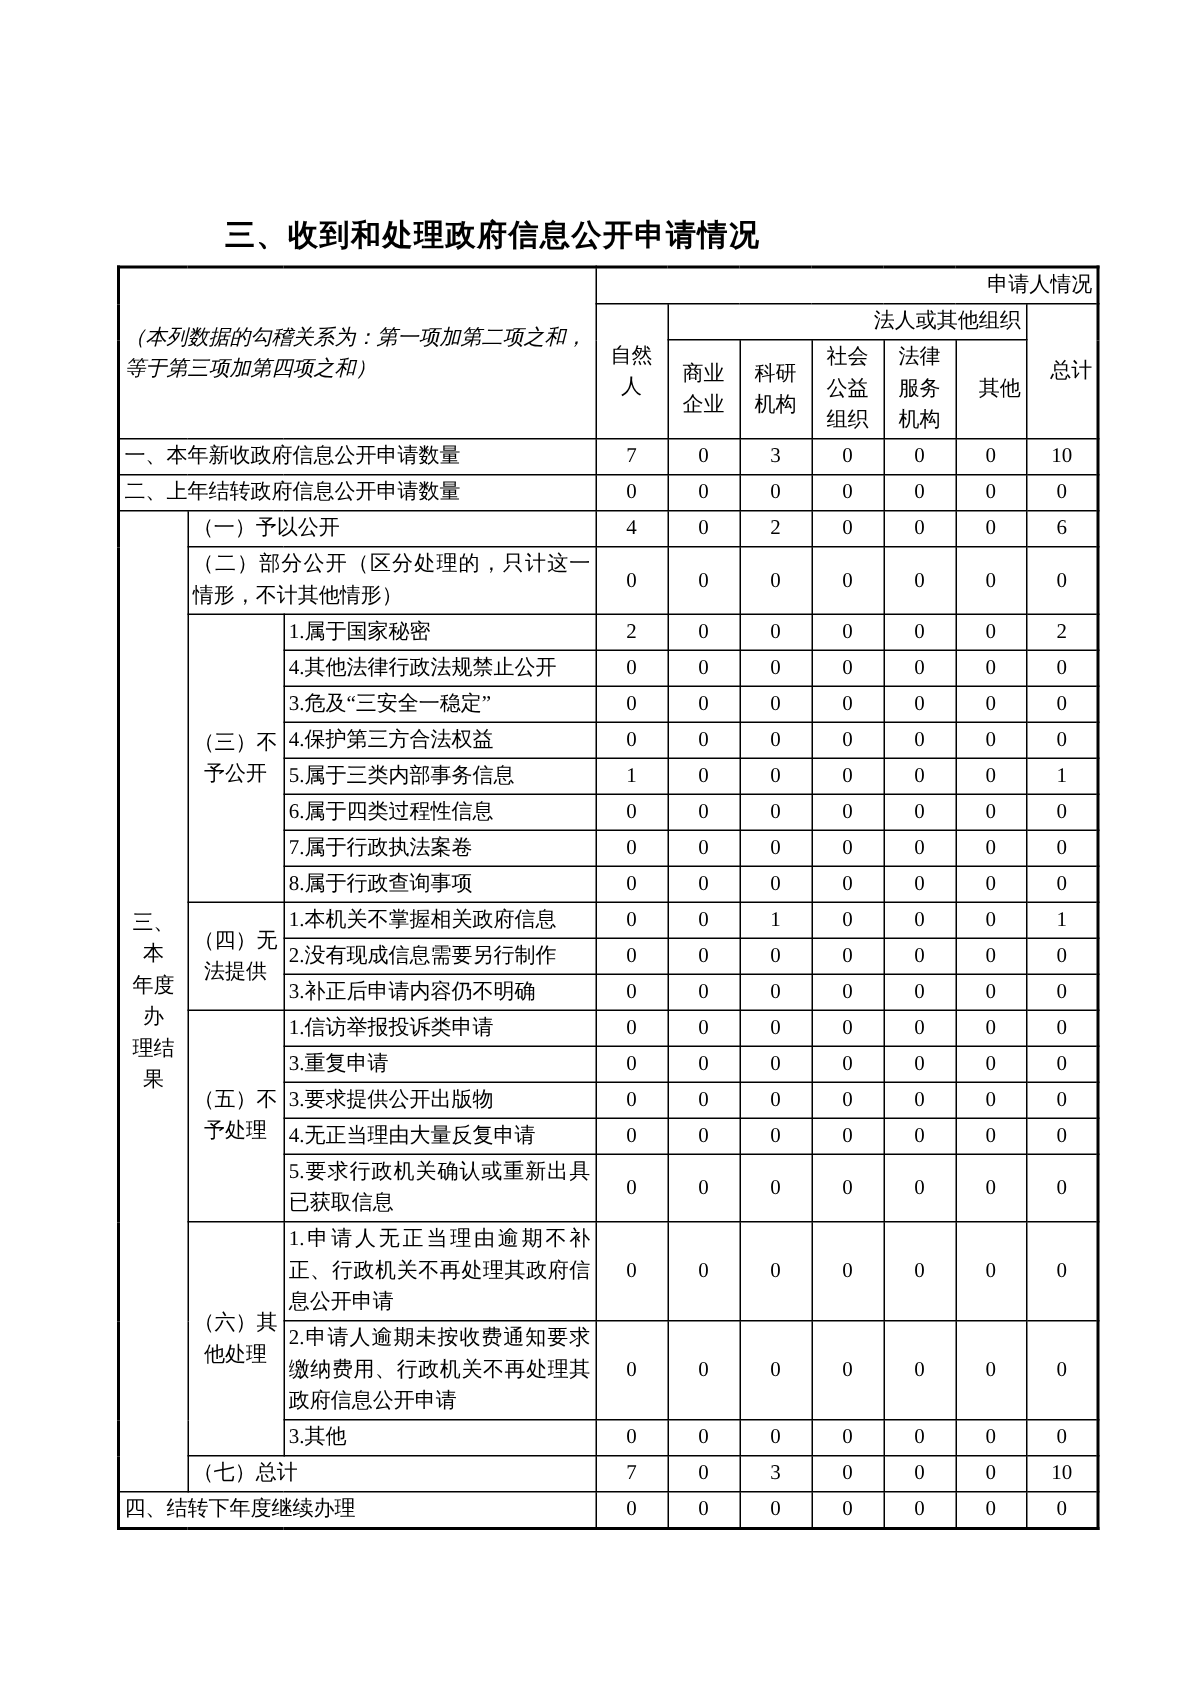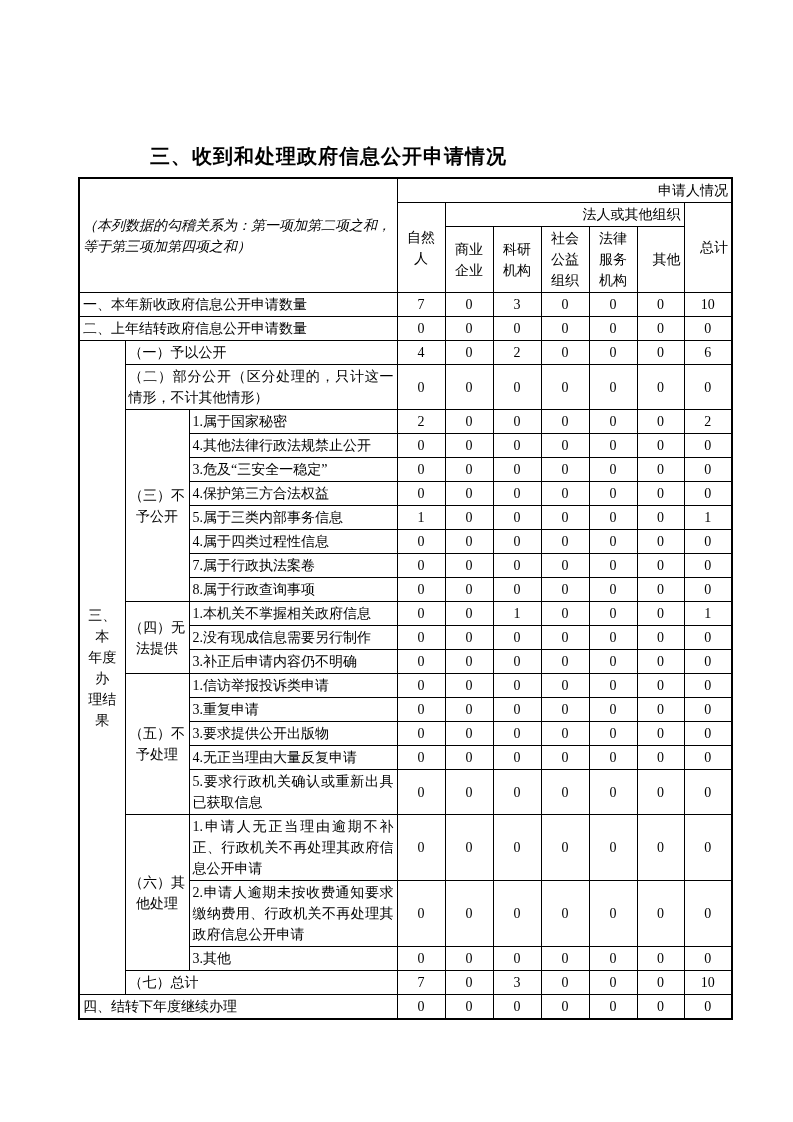--- a/index.html
+++ b/index.html
@@ -173,21 +173,21 @@
       <td class="sub">5.属于三类内部事务信息</td>
     <td class="num">1</td>
           <td class="num">0</td>
           <td class="num">0</td>
           <td class="num">0</td>
           <td class="num">0</td>
           <td class="num">0</td>
           <td class="num">1</td>
         </tr>
     <tr class="h22">
-      <td class="sub">4.属于四类过程性信息</td>
+      <td class="sub">6.属于四类过程性信息</td>
     <td class="num">0</td>
           <td class="num">0</td>
           <td class="num">0</td>
           <td class="num">0</td>
           <td class="num">0</td>
           <td class="num">0</td>
           <td class="num">0</td>
         </tr>
     <tr class="h22">
       <td class="sub">7.属于行政执法案卷</td>

